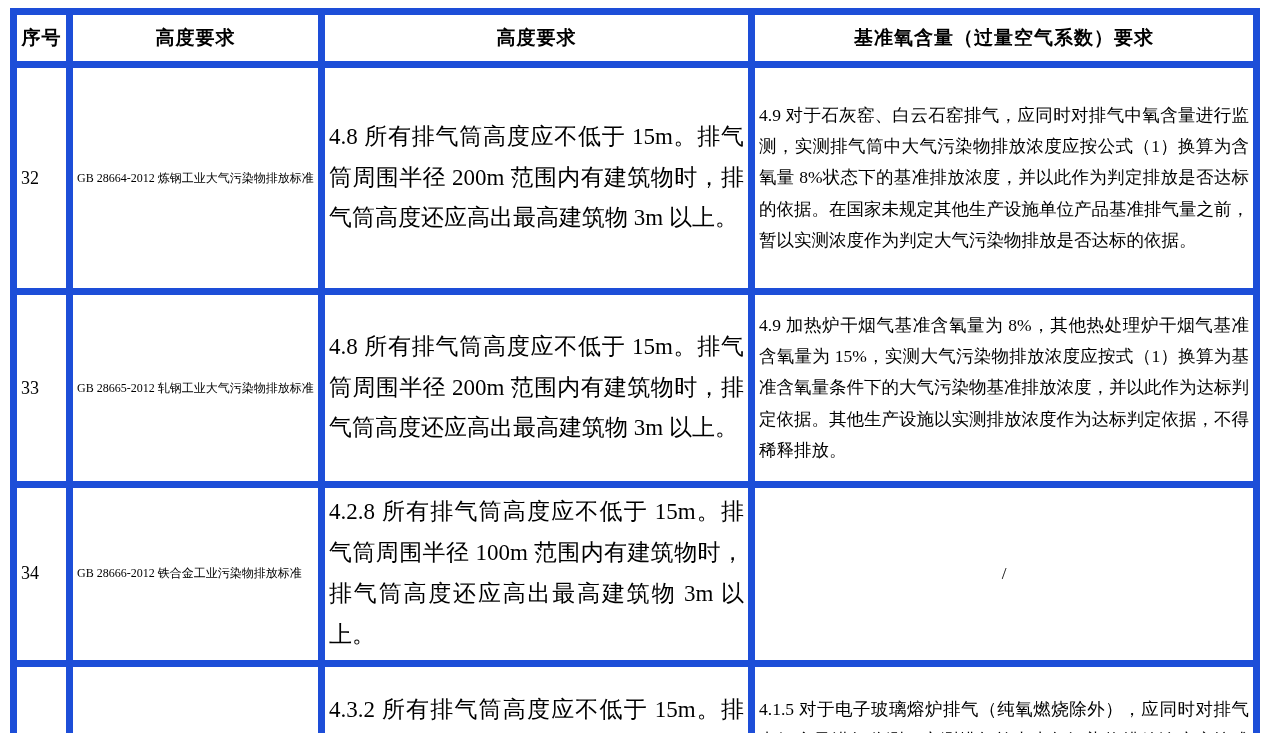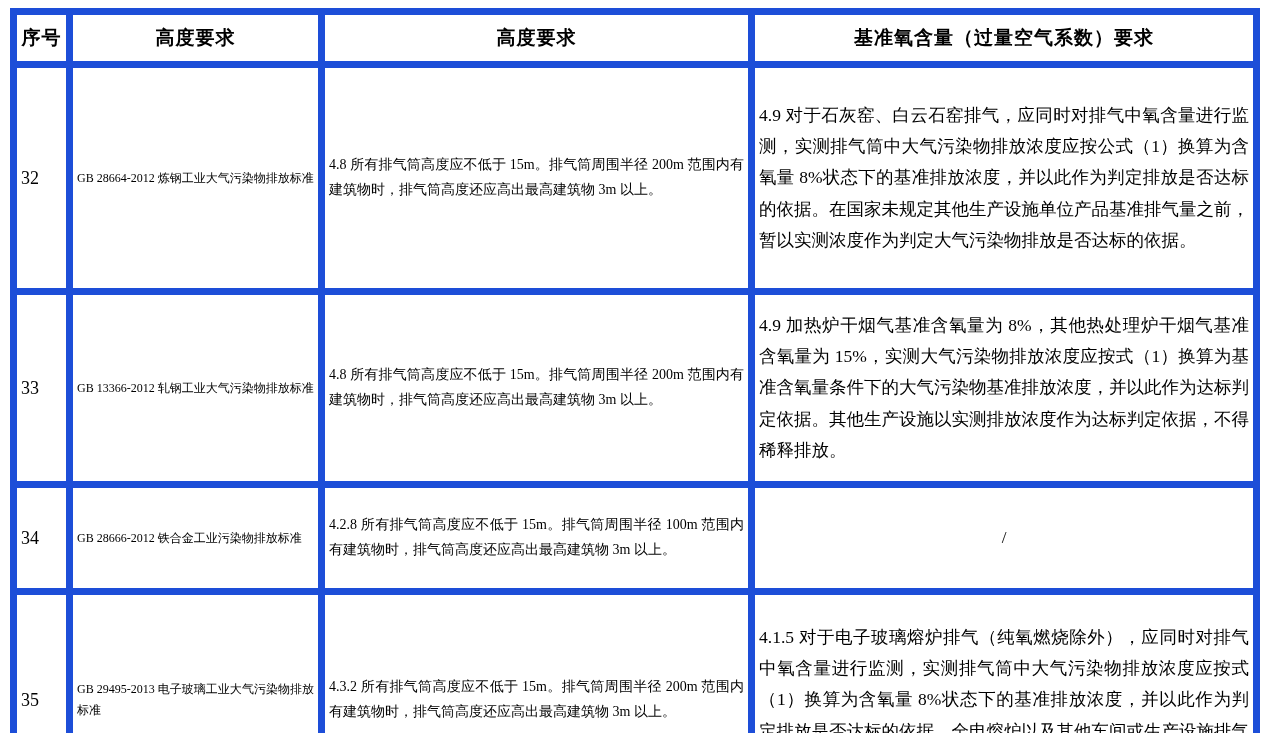--- a/index.html
+++ b/index.html
@@ -50,21 +50,21 @@
     font-family: "Liberation Serif", serif;
   }
   td.cell-name {
     font-size: 12px;
     line-height: 1.75;
     padding: 6px 14px 6px 16px;
     text-align: justify;
     text-justify: inter-ideograph;
   }
   td.cell-height {
-    font-size: 14px;
+    font-size: 23px;
     line-height: 1.78;
     padding: 6px 10px 6px 12px;
     text-align: justify;
     text-justify: inter-ideograph;
   }
   td.cell-oxygen {
     font-size: 17.5px;
     line-height: 1.78;
     padding: 6px 12px 6px 12px;
     text-align: justify;
@@ -101,21 +101,21 @@
     </thead>
     <tbody>
       <tr class="row-32">
         <td class="cell-no">32</td>
         <td class="cell-name">GB 28664-2012 炼钢工业大气污染物排放标准</td>
         <td class="cell-height">4.8 所有排气筒高度应不低于 15m。排气筒周围半径 200m 范围内有建筑物时，排气筒高度还应高出最高建筑物 3m 以上。</td>
         <td class="cell-oxygen">4.9 对于石灰窑、白云石窑排气，应同时对排气中氧含量进行监测，实测排气筒中大气污染物排放浓度应按公式（1）换算为含氧量 8%状态下的基准排放浓度，并以此作为判定排放是否达标的依据。在国家未规定其他生产设施单位产品基准排气量之前，暂以实测浓度作为判定大气污染物排放是否达标的依据。</td>
       </tr>
       <tr class="row-33">
         <td class="cell-no">33</td>
-        <td class="cell-name">GB 13366-2012 轧钢工业大气污染物排放标准</td>
+        <td class="cell-name">GB 28665-2012 轧钢工业大气污染物排放标准</td>
         <td class="cell-height">4.8 所有排气筒高度应不低于 15m。排气筒周围半径 200m 范围内有建筑物时，排气筒高度还应高出最高建筑物 3m 以上。</td>
         <td class="cell-oxygen">4.9 加热炉干烟气基准含氧量为 8%，其他热处理炉干烟气基准含氧量为 15%，实测大气污染物排放浓度应按式（1）换算为基准含氧量条件下的大气污染物基准排放浓度，并以此作为达标判定依据。其他生产设施以实测排放浓度作为达标判定依据，不得稀释排放。</td>
       </tr>
       <tr class="row-34">
         <td class="cell-no">34</td>
         <td class="cell-name">GB 28666-2012 铁合金工业污染物排放标准</td>
         <td class="cell-height">4.2.8 所有排气筒高度应不低于 15m。排气筒周围半径 100m 范围内有建筑物时，排气筒高度还应高出最高建筑物 3m 以上。</td>
         <td class="cell-oxygen center-slash">/</td>
       </tr>
       <tr class="row-35">

